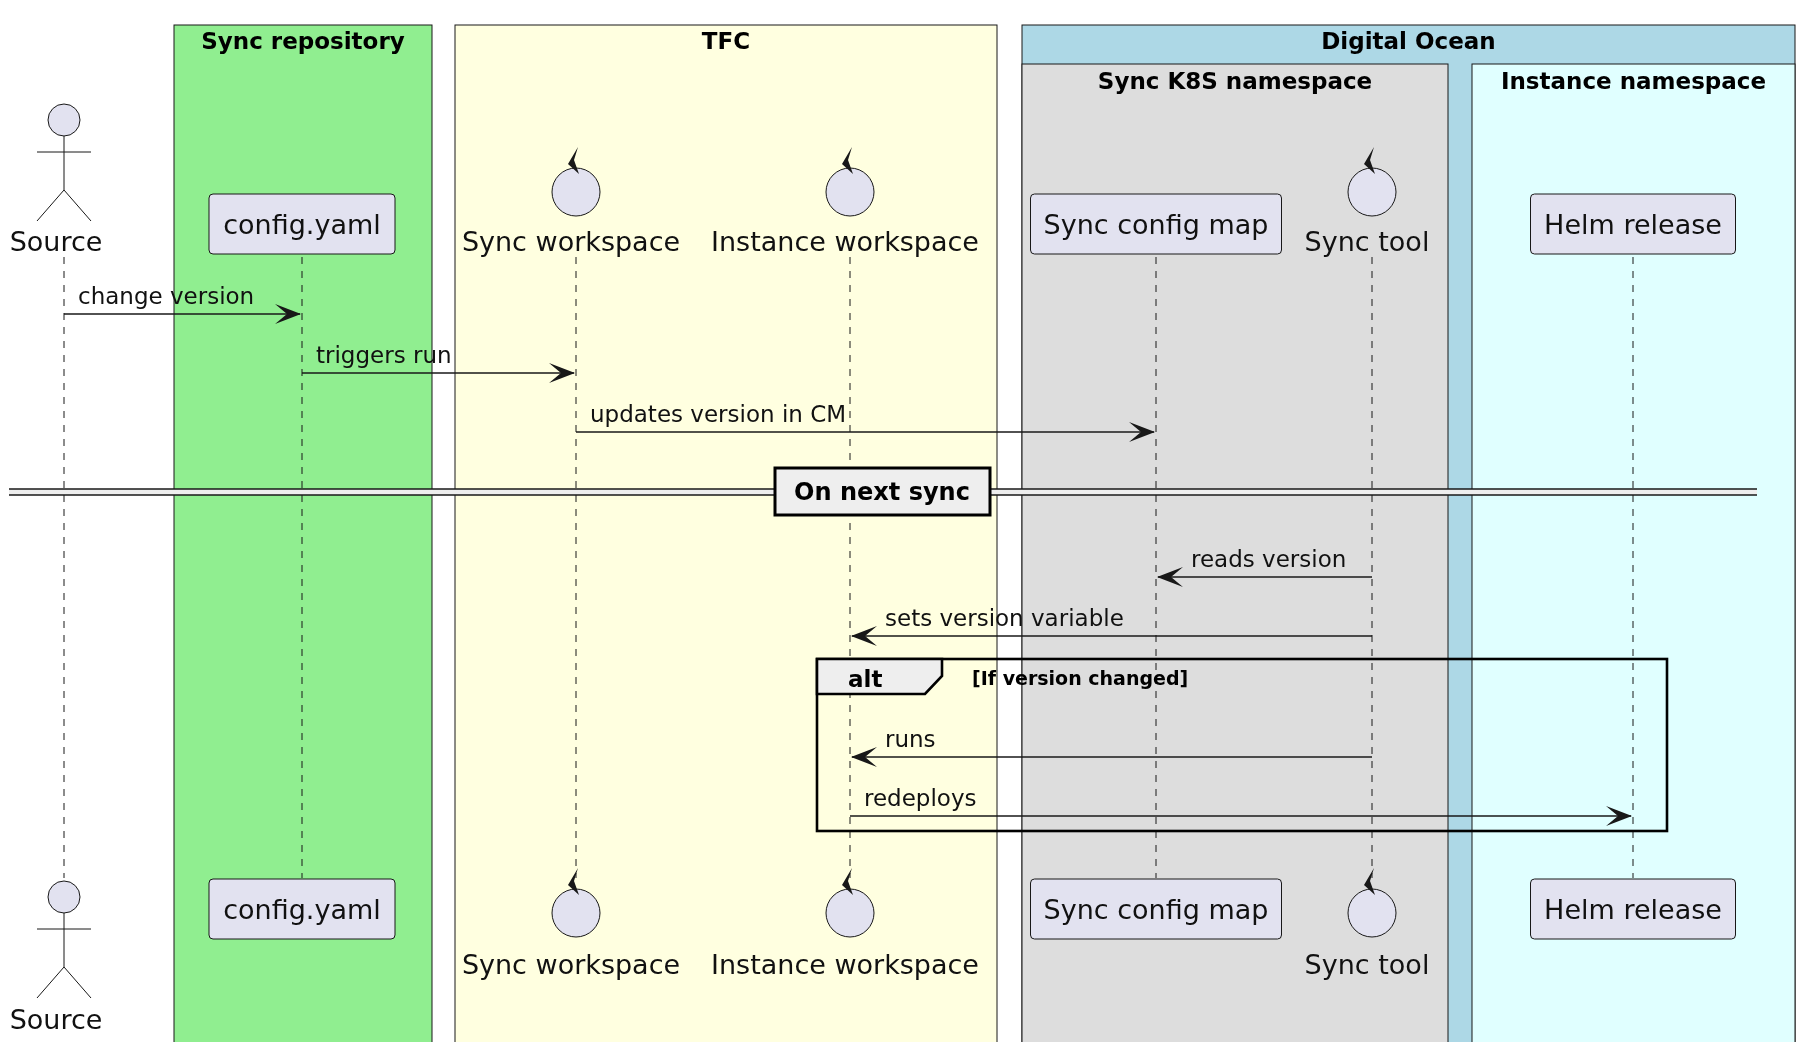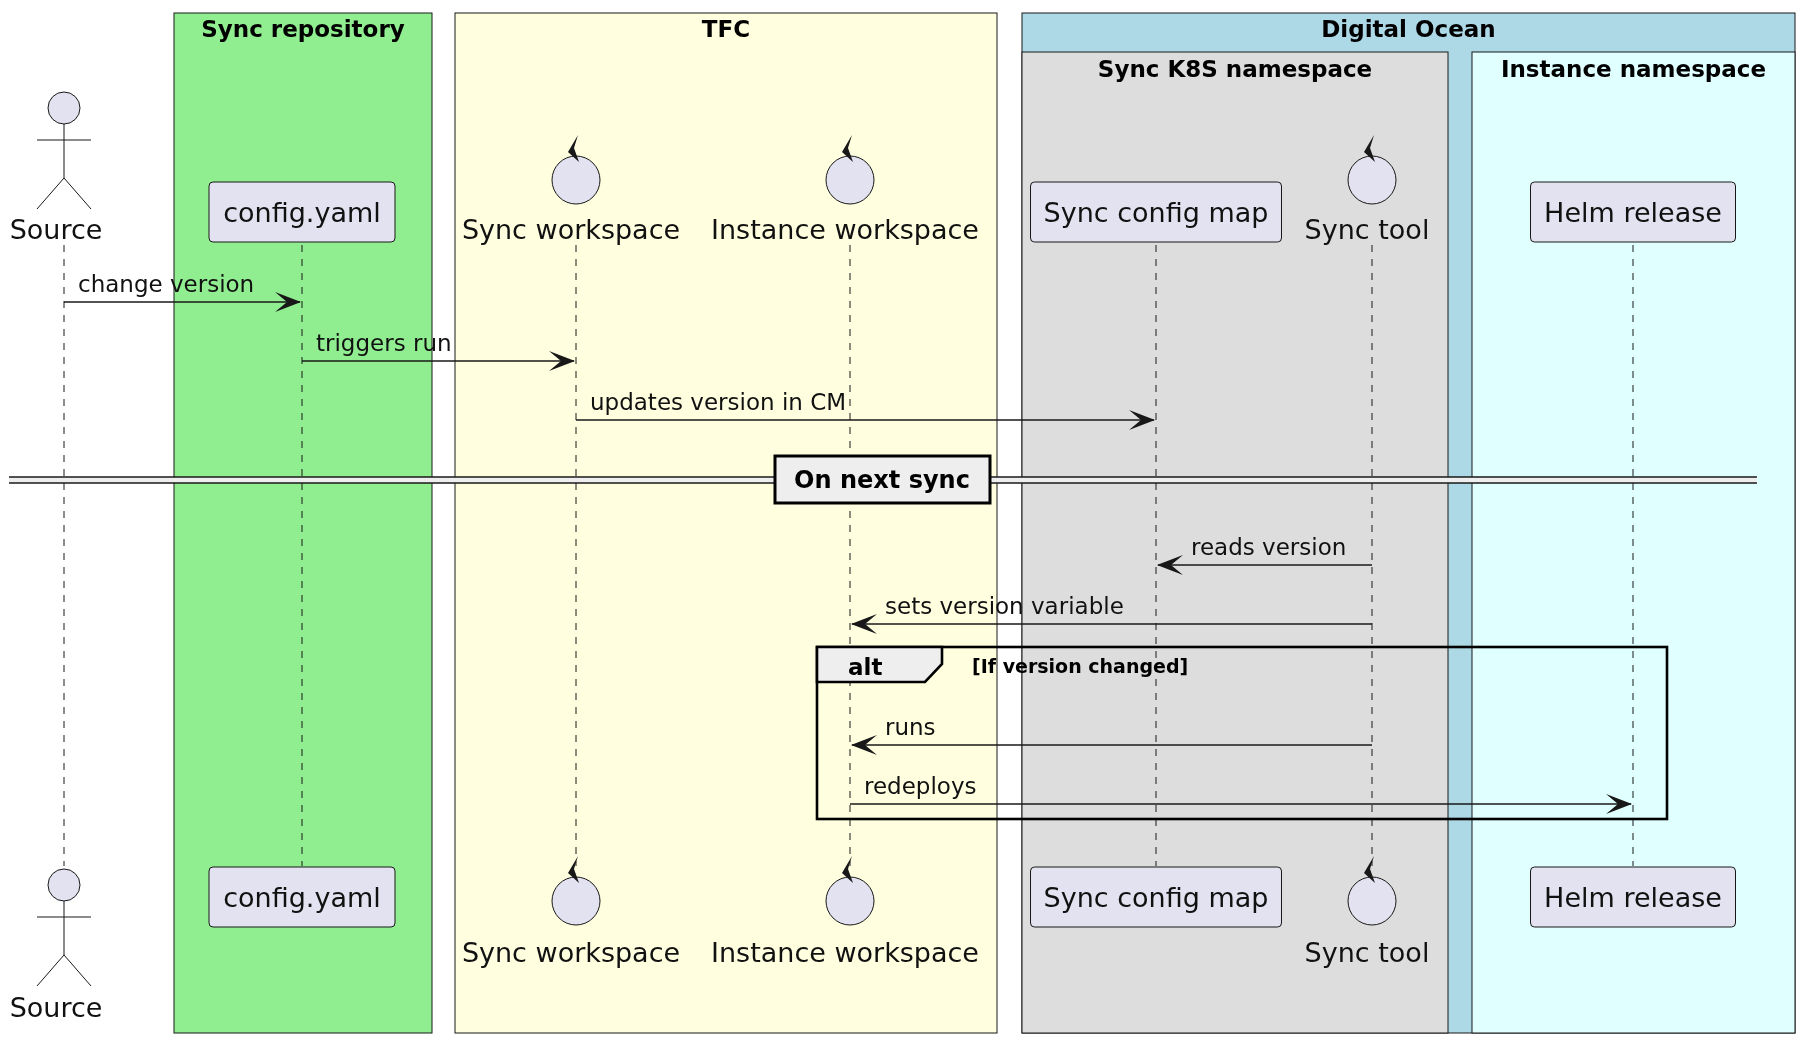--- a/index.html
+++ b/index.html
@@ -1,17 +1,17 @@
 <!DOCTYPE html>
 <html><head>
 <meta charset="utf-8">
 <style>
   html, body { margin: 0; padding: 0; background: #ffffff; }
   body { width: 1805px; height: 1042px; overflow: hidden; position: relative; font-family: "DejaVu Sans", sans-serif; }
-  #stage { position: absolute; left: 0; top: 0; width: 1805px; height: 734px; }
+  #stage { position: absolute; left: 0; top: 12px; width: 1805px; height: 734px; }
   #diagram { position: absolute; left: 0; top: 0; }
   .box-title { font-family: "DejaVu Sans", sans-serif; font-weight: bold; font-size: 23px; fill: #000; }
   .p-label { font-family: "DejaVu Sans", sans-serif; font-size: 27px; fill: #111; }
   .msg-label { font-family: "DejaVu Sans", sans-serif; font-size: 23px; fill: #111; }
   .div-label { font-family: "DejaVu Sans", sans-serif; font-weight: bold; font-size: 24px; fill: #000; }
   .alt-label { font-family: "DejaVu Sans", sans-serif; font-weight: bold; font-size: 23px; fill: #000; }
   .alt-cond { font-family: "DejaVu Sans", sans-serif; font-weight: bold; font-size: 19px; fill: #000; }
 </style>
 </head>
 <body>

